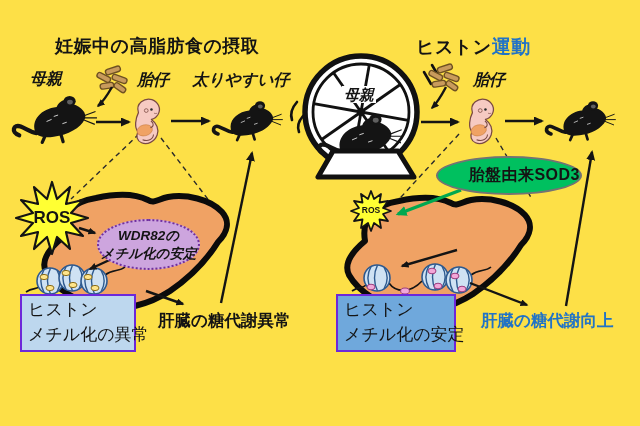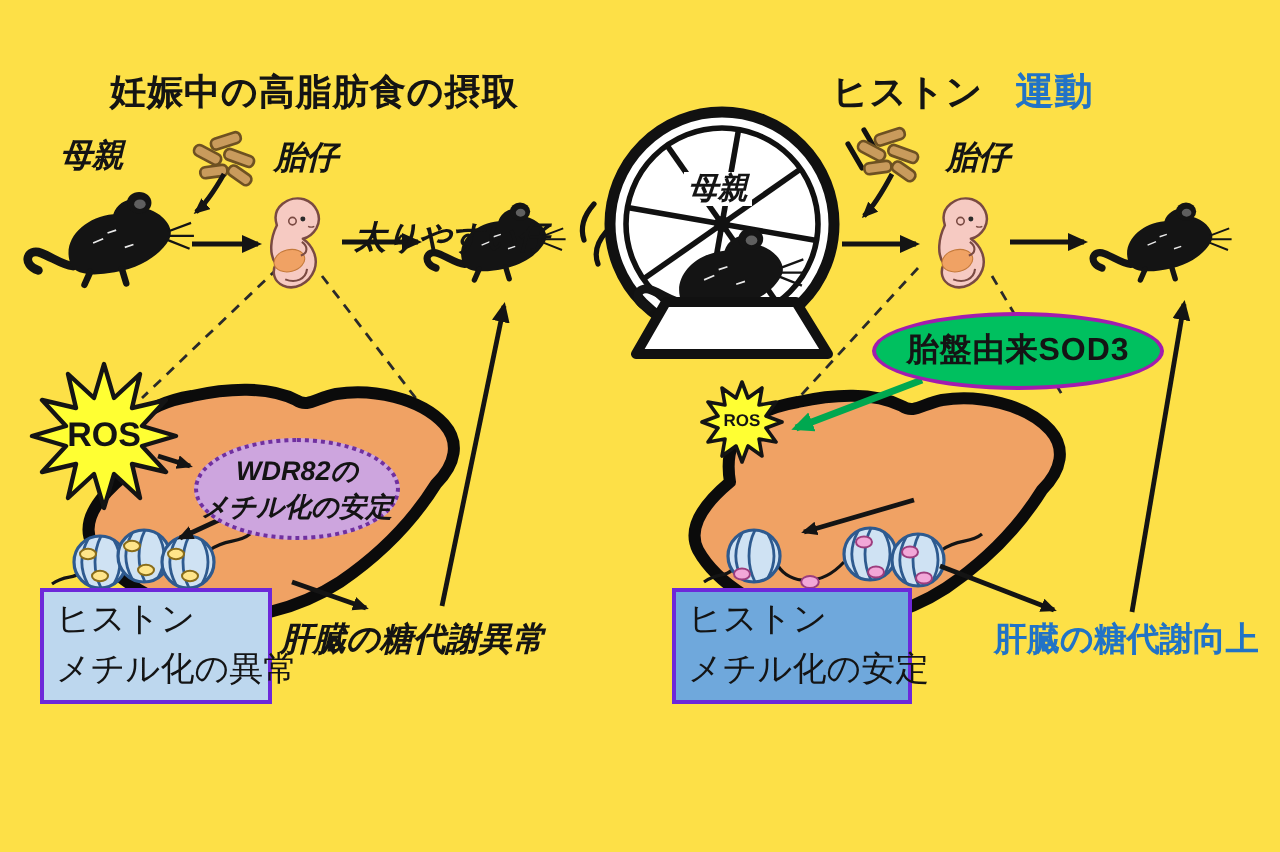--- a/index.html
+++ b/index.html
@@ -2,33 +2,33 @@
 <html><head>
 <meta charset="utf-8">
 <style>
   html,body{margin:0;padding:0;background:#fff;}
   .canvas{
     position:relative;width:640px;height:426px;background:#fde047;overflow:hidden;
     font-family:"Liberation Sans","DejaVu Sans",sans-serif;color:#141414;
   }
   svg{position:absolute;left:0;top:0;}
   .lbl{position:absolute;font-weight:bold;white-space:nowrap;line-height:1.15;}
-  .blue{color:#2173C6;margin-left:16px;}
+  .blue{color:#2173C6;}
   .title{font-size:18px;letter-spacing:0.5px;}
   .rowlbl{font-size:16px;font-style:italic;}
   .ellipse{
     position:absolute;display:flex;flex-direction:column;align-items:center;justify-content:center;
     border-radius:50%;text-align:center;font-weight:bold;
   }
   .wdr-left{left:97px;top:219px;width:99px;height:47px;background:#CDA5DE;
     border:2px dotted #7030A0;font-size:13.5px;line-height:1.3;font-style:italic;}
   .wdr-right{left:441px;top:223px;width:74px;height:31px;background:#B48BD6;
     border:2px solid #1a1a1a;font-size:14px;}
   .sod3{left:436px;top:156px;width:142px;height:35px;background:#00C05F;
-    border:2px solid #a21caf;font-size:16px;letter-spacing:0.5px;}
+    border:2px solid #737373;font-size:16px;letter-spacing:0.5px;align-items:flex-end;}
   .hbox{
     position:absolute;font-weight:normal;font-size:17px;line-height:1.45;
     border:2px solid #6d28d9;padding:2px 6px 3px 6px;white-space:nowrap;
   }
   .hbox-left{left:20px;top:294px;width:100px;background:#BDD7EE;}
   .hbox-right{left:336px;top:294px;width:104px;background:#6FA8DC;}
   .ros-big{left:22px;top:208px;width:60px;text-align:center;font-size:17px;}
   .ros-small{left:353px;top:206px;width:36px;text-align:center;font-size:8.5px;}
   .outcome{font-size:16.5px;}
   .wheel-mother{background:#fff;padding:0 2px;font-size:15px;}
@@ -181,21 +181,21 @@
     <path d="M461,190 L398,214" stroke="#00A850" stroke-width="3.4" fill="none" marker-end="url(#ahg)"></path>
   </svg>
 
   <div class="lbl title" style="left:55px;top:36px;">妊娠中の高脂肪食の摂取</div>
   <div class="lbl title" style="left:416px;top:36px;">
     <span>ヒストン</span><span class="blue" style="font-size:19px;">運動</span>
   </div>
 
   <div class="lbl rowlbl" style="left:30px;top:70px;">母親</div>
   <div class="lbl rowlbl" style="left:137px;top:71px;">胎仔</div>
-  <div class="lbl rowlbl" style="left:177px;top:71px;margin-top:40px;">太りやすい仔</div>
+  <div class="lbl rowlbl" style="left:192px;top:71px;">太りやすい仔</div>
 
   <div class="lbl rowlbl wheel-mother" style="left:342px;top:86px;">母親</div>
   <div class="lbl rowlbl" style="left:473px;top:71px;">胎仔</div>
 
   <div class="lbl ros-big">ROS</div>
   <div class="lbl ros-small">ROS</div>
 
   <div class="ellipse wdr-left">
     <div>WDR82の</div>
     <div>メチル化の安定</div>
@@ -206,16 +206,16 @@
 
   <div class="hbox hbox-left">
     <div>ヒストン</div>
     <div>メチル化の異常</div>
   </div>
   <div class="hbox hbox-right">
     <div>ヒストン</div>
     <div>メチル化の安定</div>
   </div>
 
-  <div class="lbl outcome" style="left:140px;top:311px;font-style:italic;">肝臓の糖代謝異常</div>
+  <div class="lbl outcome" style="left:158px;top:311px;">肝臓の糖代謝異常</div>
   <div class="lbl outcome blue" style="left:481px;top:311px;text-align:center;">肝臓の糖代謝向上</div>
 
 </div>
 
 </body></html>

